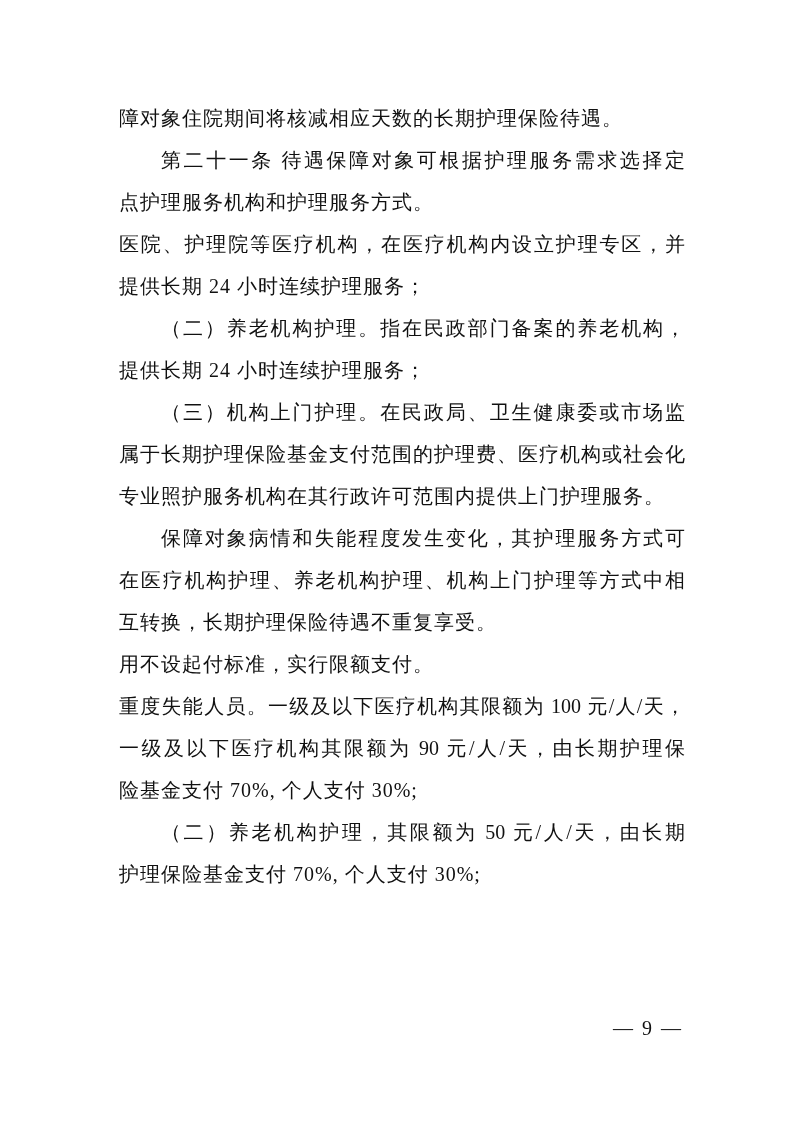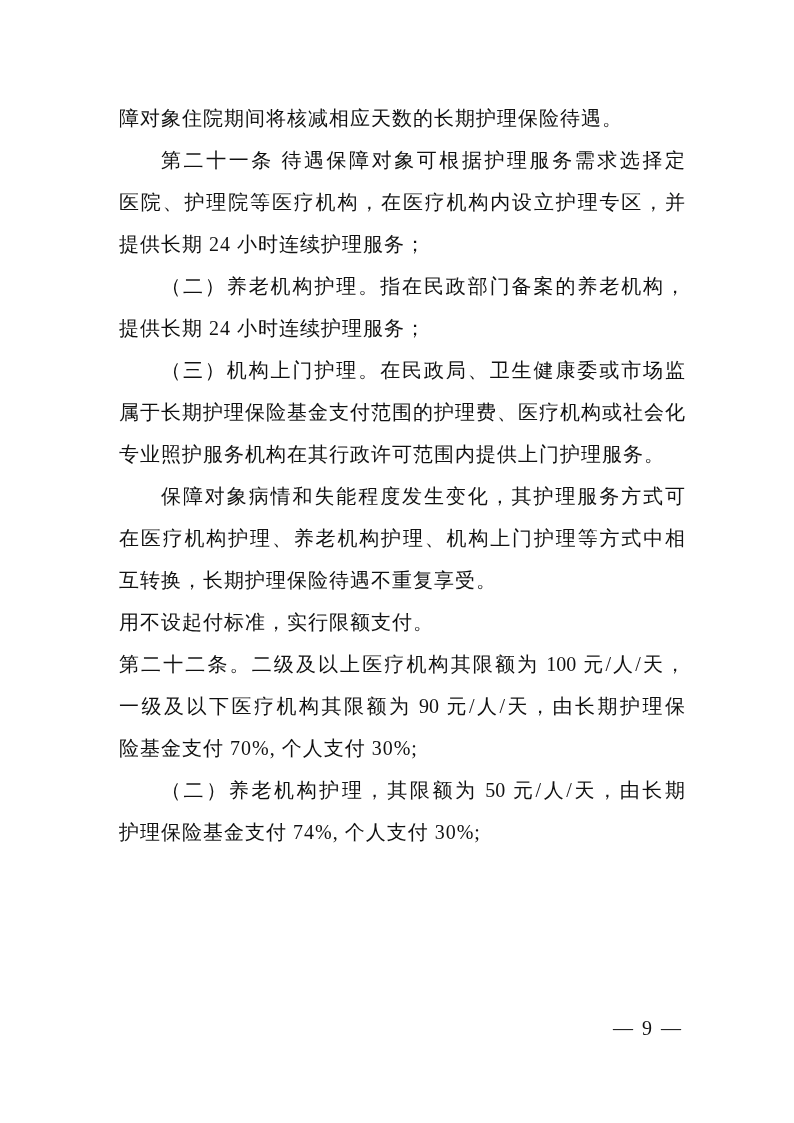--- a/index.html
+++ b/index.html
@@ -55,31 +55,32 @@
     color: #111111;
   }
 </style>
 </head>
 <body>
 
 <div class="page">
   <main class="doc-body">
       <p class="line"><span>障对象住院期间将核减相应天数的长期护理保险待遇。</span></p>
       <p class="line indent justify"><b>第二十一条</b><span> 待遇保障对象可根据护理服务需求选择定</span></p>
+      <p class="line"><span>点护理服务机构和护理服务方式。</span></p>
       <p class="line justify"><span>医院、护理院等医疗机构，在医疗机构内设立护理专区，并</span></p>
       <p class="line"><span>提供长期 24 小时连续护理服务；</span></p>
       <p class="line indent justify"><span>（二）养老机构护理。指在民政部门备案的养老机构，</span></p>
       <p class="line"><span>提供长期 24 小时连续护理服务；</span></p>
       <p class="line indent justify"><span>（三）机构上门护理。在民政局、卫生健康委或市场监</span></p>
       <p class="line justify"><span>属于长期护理保险基金支付范围的护理费、医疗机构或社会化</span></p>
       <p class="line"><span>专业照护服务机构在其行政许可范围内提供上门护理服务。</span></p>
       <p class="line indent justify"><span>保障对象病情和失能程度发生变化，其护理服务方式可</span></p>
       <p class="line justify"><span>在医疗机构护理、养老机构护理、机构上门护理等方式中相</span></p>
       <p class="line"><span>互转换，长期护理保险待遇不重复享受。</span></p>
       <p class="line"><span>用不设起付标准，实行限额支付。</span></p>
-      <p class="line justify"><span>第二十二条。二级及以上医疗机构其限额为 100 元/人/天，</span></p>
+      <p class="line justify"><span>重度失能人员。一级及以下医疗机构其限额为 100 元/人/天，</span></p>
       <p class="line justify"><span>一级及以下医疗机构其限额为 90 元/人/天，由长期护理保</span></p>
       <p class="line"><span>险基金支付 70%, 个人支付 30%;</span></p>
       <p class="line indent justify"><span>（二）养老机构护理，其限额为 50 元/人/天，由长期</span></p>
-      <p class="line"><span>护理保险基金支付 74%, 个人支付 30%;</span></p>
+      <p class="line"><span>护理保险基金支付 70%, 个人支付 30%;</span></p>
     </main>
   <div class="page-number">— 9 —</div>
 </div>
 
 </body></html>

